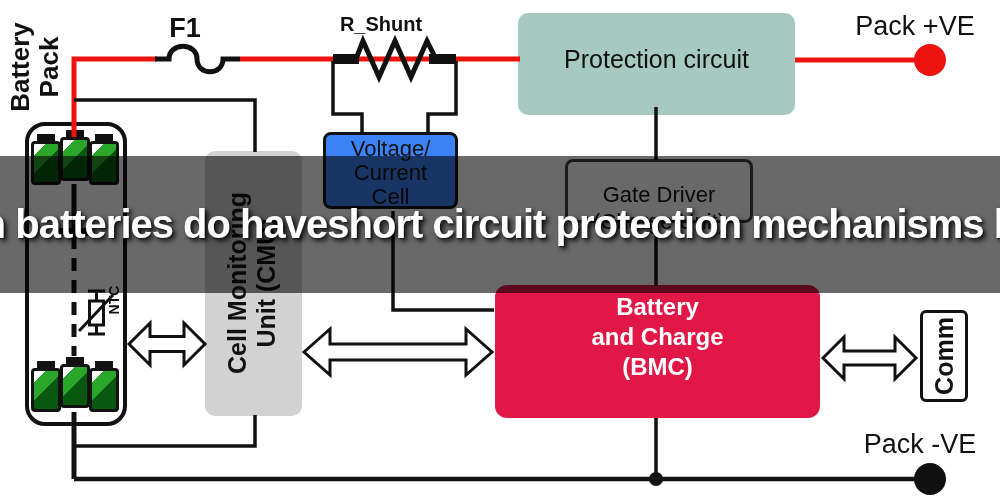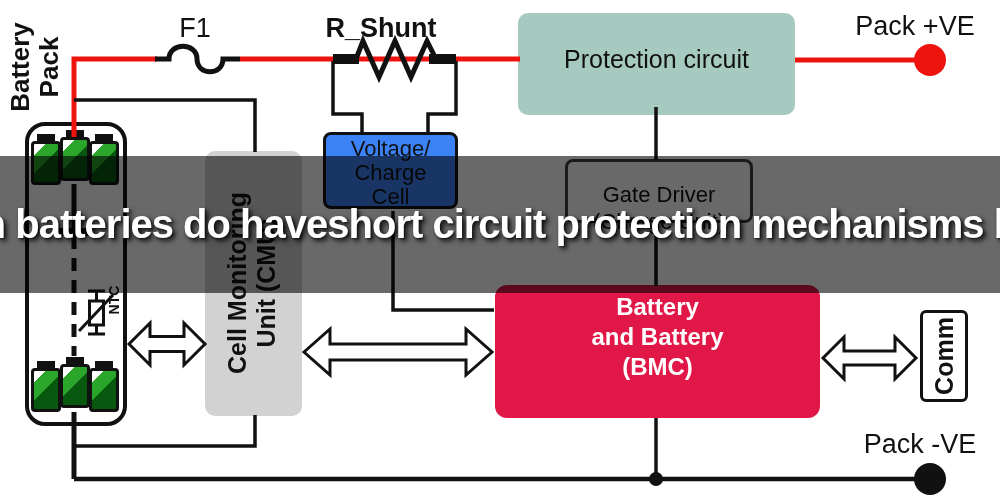--- a/index.html
+++ b/index.html
@@ -24,22 +24,22 @@
   #bmc-box{left:495px;top:285px;width:325px;height:133px;background:#e01747;border-radius:12px;
     color:#fff;font-weight:bold;font-size:24px;line-height:30px;padding-top:7px;}
   #comm-box{left:920px;top:310px;width:48px;height:92px;background:#fff;border:3px solid #111;border-radius:6px;}
   #comm-text{left:899px;top:342px;width:90px;height:28px;transform:rotate(-90deg);transform-origin:center;
     font-weight:bold;font-size:25px;text-align:center;z-index:3;}
   #batterypack-box{left:25px;top:122px;width:102px;height:304px;background:#fff;border:4px solid #111;border-radius:20px;}
   
   .lbl{position:absolute;z-index:5;text-align:center;}
   #battery-pack-label{left:-20px;top:38px;width:110px;height:58px;transform:rotate(-90deg);transform-origin:center;
     font-weight:bold;font-size:26px;line-height:29px;}
-  #f1-label{left:165px;top:13px;width:60px;font-weight:normal;font-size:27px;}
-  #rshunt-label{left:306px;top:13px;width:150px;font-weight:bold;font-size:27px;}
+  #f1-label{left:155px;top:13px;width:60px;font-weight:bold;font-size:27px;}
+  #rshunt-label{left:306px;top:13px;width:150px;font-weight:bold;font-size:20px;}
   #packpos-label{left:840px;top:11px;width:150px;font-size:27px;}
   #packneg-label{left:845px;top:429px;width:150px;font-size:27px;}
   #ntc-label{left:95px;top:292px;width:38px;height:16px;transform:rotate(-90deg);transform-origin:center;
     font-weight:bold;font-size:14px;}
   
   .cell{position:absolute;width:30px;height:44px;box-sizing:border-box;border:3px solid #111;border-radius:4px;
     background:linear-gradient(135deg,#ffffff 18%,#2aa62a 18% 47%,#085810 47%);z-index:3;}
   .term{position:absolute;width:18px;height:7px;background:#111;z-index:3;}
   
   #cell-1a{left:31px;top:141px;} #cell-1b{left:60px;top:137px;} #cell-1c{left:89px;top:141px;}
@@ -59,38 +59,38 @@
 <div id="stage">
 
   <div class="box" id="batterypack-box"></div>
 
   <div class="box" id="protection-box">
     <span>Protection circuit</span>
   </div>
 
   <div class="box" id="vcsense-box">
     <div>Voltage/</div>
-    <div>Charge</div>
+    <div>Current</div>
     <div>Cell</div>
   </div>
 
   <div class="box" id="gatedriver-box">
     <div>Gate Driver</div>
     <div>(Charge Unit)</div>
   </div>
 
   <div class="box" id="cmu-box"></div>
   <div class="abs" id="cmu-text">
     <div>Cell Monitoring</div>
     <div>Unit (CMU)</div>
   </div>
 
   <div class="box" id="bmc-box">
     <div>Battery</div>
-    <div>and Battery</div>
+    <div>and Charge</div>
     <div>(BMC)</div>
   </div>
 
   <div class="box" id="comm-box"></div>
   <div class="abs" id="comm-text">Comm</div>
 
   <div class="cell" id="cell-1a"></div>
   <div class="cell" id="cell-1b"></div>
   <div class="cell" id="cell-1c"></div>
   <div class="term" id="term-1a"></div>

